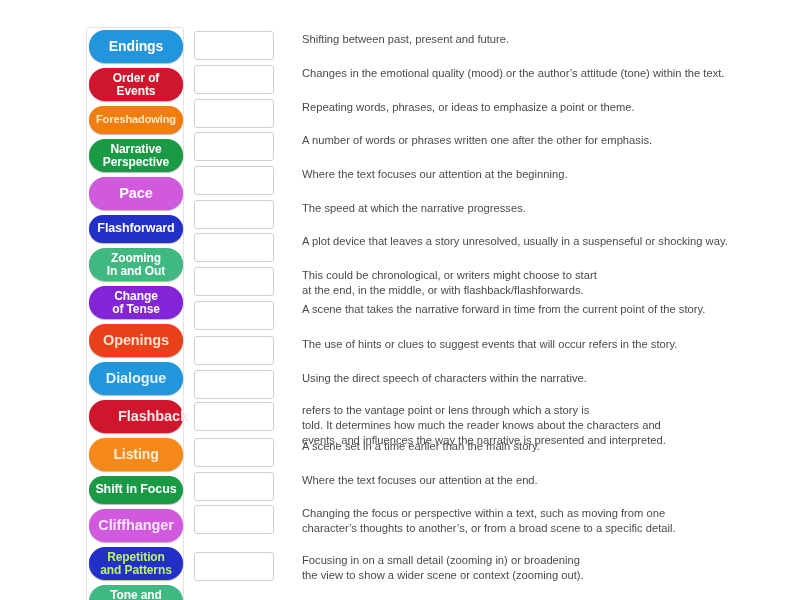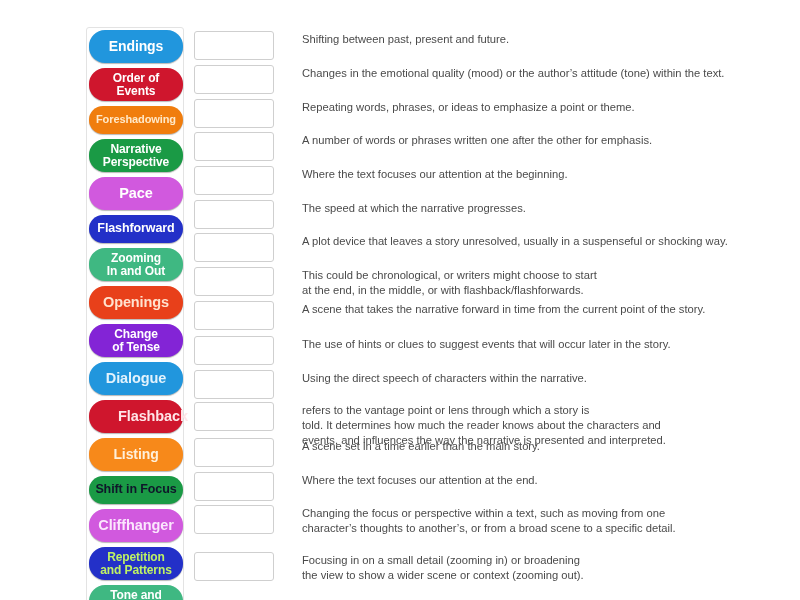--- a/index.html
+++ b/index.html
@@ -88,27 +88,27 @@
       <div class="tile" style="background: rgb(33, 150, 221); color: rgb(255, 255, 255); height: 33px; font-size: 14px; white-space: pre-line;">Endings</div>
       <div class="tile" style="background: rgb(207, 22, 45); color: rgb(255, 255, 255); height: 33px; font-size: 12px; white-space: pre-line;">Order of
 Events</div>
       <div class="tile" style="background: rgb(240, 125, 13); color: rgb(255, 233, 201); height: 28px; font-size: 11px; white-space: pre-line;">Foreshadowing</div>
       <div class="tile" style="background: rgb(26, 154, 69); color: rgb(255, 255, 255); height: 33px; font-size: 12px; white-space: pre-line;">Narrative
 Perspective</div>
       <div class="tile" style="background: rgb(209, 89, 222); color: rgb(255, 255, 255); height: 33px; font-size: 14.5px; white-space: pre-line;">Pace</div>
       <div class="tile" style="background: rgb(35, 48, 200); color: rgb(255, 255, 255); height: 28px; font-size: 12.5px; white-space: pre-line;">Flashforward</div>
       <div class="tile" style="background: rgb(63, 184, 130); color: rgb(255, 255, 255); height: 33px; font-size: 12px; white-space: pre-line;">Zooming
 In and Out</div>
-      <div class="tile" style="background: rgb(232, 64, 26); color: rgb(255, 226, 207); height: 33px; font-size: 14.5px; white-space: pre-line;">Openings</div>
       <div class="tile" style="background: rgb(131, 36, 214); color: rgb(255, 255, 255); height: 33px; font-size: 12px; white-space: pre-line;">Change
 of Tense</div>
+      <div class="tile" style="background: rgb(232, 64, 26); color: rgb(255, 226, 207); height: 33px; font-size: 14.5px; white-space: pre-line;">Openings</div>
       <div class="tile" style="background: rgb(33, 150, 221); color: rgb(226, 242, 252); height: 33px; font-size: 14.5px; white-space: pre-line;">Dialogue</div>
       <div class="tile" style="background: rgb(207, 22, 45); color: rgb(255, 229, 232); height: 33px; font-size: 14.5px; white-space: pre-line; padding-left: 36px;">Flashback</div>
       <div class="tile" style="background: rgb(247, 137, 26); color: rgb(255, 240, 218); height: 33px; font-size: 14px; white-space: pre-line;">Listing</div>
-      <div class="tile" style="background: rgb(26, 154, 69); color: #0f172a; height: 28px; font-size: 12.5px; white-space: pre-line;">Shift in Focus</div>
+      <div class="tile" style="background: rgb(26, 154, 69); color: #ffffff; height: 28px; font-size: 12.5px; white-space: pre-line;">Shift in Focus</div>
       <div class="tile" style="background: rgb(209, 89, 222); color: rgb(251, 230, 253); height: 33px; font-size: 14.5px; white-space: pre-line;">Cliffhanger</div>
       <div class="tile" style="background: rgb(35, 48, 200); color: #bef264; height: 33px; font-size: 12px; white-space: pre-line;">Repetition
 and Patterns</div>
       <div class="tile" style="background: rgb(63, 184, 130); color: rgb(255, 255, 255); height: 33px; font-size: 12px; white-space: pre-line;">Tone and
 Mood Shifts</div>
     </div>
 
   <div id="rows-container">
       <div class="row" style="top: 31px;">
         <div class="dropzone"></div>
@@ -142,21 +142,21 @@
         <div class="dropzone"></div>
         <div class="definition">This could be chronological, or writers might choose to start
 at the end, in the middle, or with flashback/flashforwards.</div>
       </div>
       <div class="row" style="top: 301px;">
         <div class="dropzone"></div>
         <div class="definition">A scene that takes the narrative forward in time from the current point of the story.</div>
       </div>
       <div class="row" style="top: 336px;">
         <div class="dropzone"></div>
-        <div class="definition">The use of hints or clues to suggest events that will occur later in the story.</div>
+        <div class="definition">The use of hints or clues to suggest events that will occur refers in the story.</div>
       </div>
       <div class="row" style="top: 370px;">
         <div class="dropzone"></div>
         <div class="definition">Using the direct speech of characters within the narrative.</div>
       </div>
       <div class="row" style="top: 402px;">
         <div class="dropzone"></div>
         <div class="definition">refers to the vantage point or lens through which a story is
 told. It determines how much the reader knows about the characters and
 events, and influences the way the narrative is presented and interpreted.</div>

